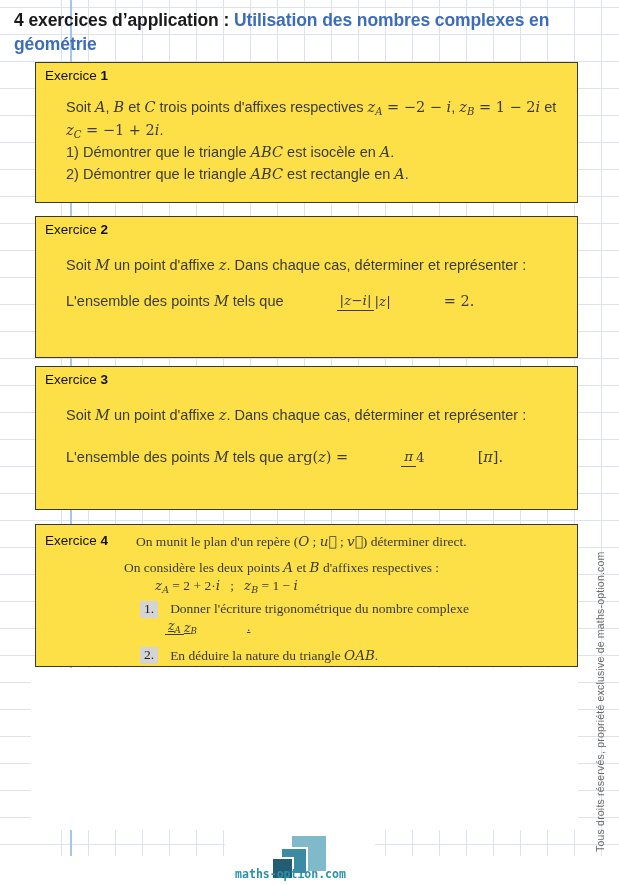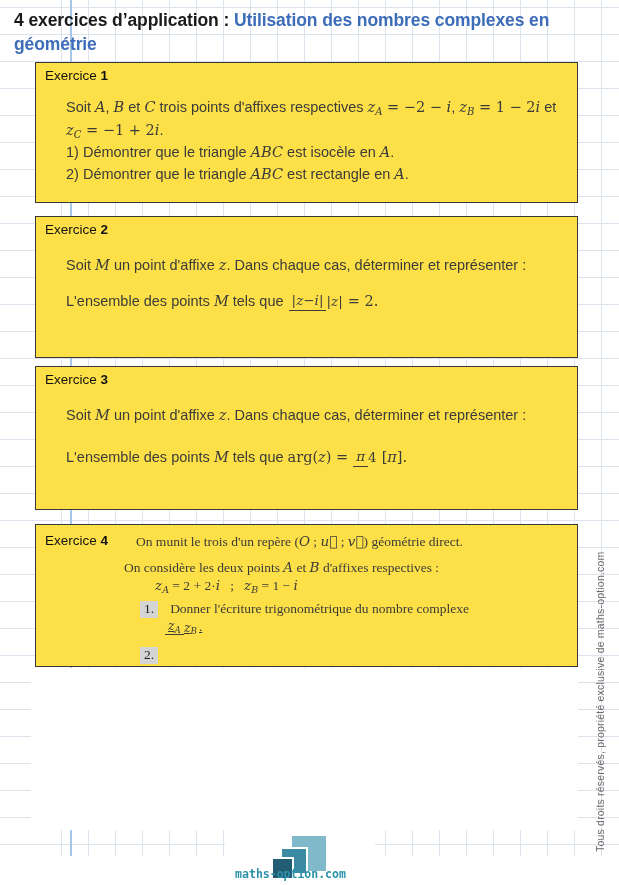--- a/index.html
+++ b/index.html
@@ -29,21 +29,21 @@
   .ex-label b{font-weight:bold;}
   .ln{white-space:nowrap;}
   .ex-sans{position:absolute;font-size:14.5px;color:#3b3b3b;line-height:21.5px;}
   .ex-serif{font-family:"Liberation Serif",serif;font-size:13.5px;color:#3a3a3a;}
   .e4line{position:absolute;white-space:nowrap;}
 
   
   .mi{font-family:"DejaVu Serif",serif;font-style:italic;}
   .mm{font-family:"DejaVu Serif",serif;}
   .ms{font-size:0.7em;position:relative;top:0.3em;}
-  .fracline{position:absolute;display:flex;align-items:center;white-space:nowrap;}
+  .fracline{position:absolute;display:flex;align-items:center;white-space:nowrap;gap:48px;}
   .frac{display:inline-flex;flex-direction:row;align-items:center;vertical-align:middle;
     margin:0 5px;font-family:"DejaVu Serif",serif;font-size:13.5px;color:#3b3b3b;}
   .frac .fnum{padding:0 3px 1px;border-bottom:1px solid #3b3b3b;line-height:1.15;}
   .frac .fden{padding-top:1px;line-height:1.15;}
   .itemrow{position:absolute;display:flex;gap:12px;align-items:flex-start;white-space:nowrap;}
   .numbox{background:#d4d4d4;padding:0 4px 1px 4px;color:#222;}
 
   
   .sidebar-text{position:absolute;left:594px;top:852px;transform:rotate(-90deg);
     transform-origin:top left;white-space:nowrap;font-size:10.5px;color:#6a6a6a;
@@ -117,36 +117,37 @@
       </span>
       <span><span class="mm">[</span><span class="mi">π</span><span class="mm">].</span></span>
     </div>
   </div>
 
   <div class="box" style="top:524px;height:143px;">
     <div class="ex-label" style="top:8px;">
       <span>Exercice</span>
       <b>4</b>
     </div>
-    <div class="ex-serif e4line" style="left:100px;top:8px;"><span>On munit le trois d'un repère (</span><span class="mi">O</span><span> ; </span><span class="mi">u⃗</span><span> ; </span><span class="mi">v⃗</span><span>) géométrie direct.</span></div>
+    <div class="ex-serif e4line" style="left:100px;top:8px;"><span>On munit le plan d'un repère (</span><span class="mi">O</span><span> ; </span><span class="mi">u⃗</span><span> ; </span><span class="mi">v⃗</span><span>) déterminer direct.</span></div>
     <div class="ex-serif e4line" style="left:88px;top:34px;"><span>On considère les deux points </span><span class="mi">A</span><span> et </span><span class="mi">B</span><span> d'affixes respectives :</span></div>
     <div class="ex-serif e4line" style="left:119px;top:52px;"><span class="mi">z</span><span class="mi ms">A</span><span> = 2 + 2·</span><span class="mi">i</span><span>&nbsp;&nbsp; ;&nbsp;&nbsp; </span><span class="mi">z</span><span class="mi ms">B</span><span> = 1 − </span><span class="mi">i</span></div>
     <div class="ex-serif itemrow" style="left:104px;top:76px;">
       <span class="numbox">1.</span>
       <span><span>Donner l'écriture trigonométrique du nombre complexe</span></span>
     </div>
     <div class="ex-serif fracline" style="left:129px;top:94px;text-decoration:underline;">
       <span class="frac" style="font-size:12.5px;margin:0 2px 0 0;">
         <span class="fnum"><span class="mi">z</span><span class="mi ms">A</span></span>
         <span class="fden"><span class="mi">z</span><span class="mi ms">B</span></span>
       </span>
       <span><span>.</span></span>
     </div>
     <div class="ex-serif itemrow" style="left:104px;top:122px;">
       <span class="numbox">2.</span>
+      <span><span>En déduire la nature du triangle </span><span class="mi">OAB</span><span>.</span></span>
     </div>
   </div>
 
   <div class="sidebar-text">Tous droits réservés, propriété exclusive de maths-option.com</div>
 
   <div class="logo-sq sq-big"></div>
   <div class="logo-sq sq-mid"></div>
   <div class="logo-sq sq-dark"></div>
   <div class="logo-text">maths-option.com</div>
 

